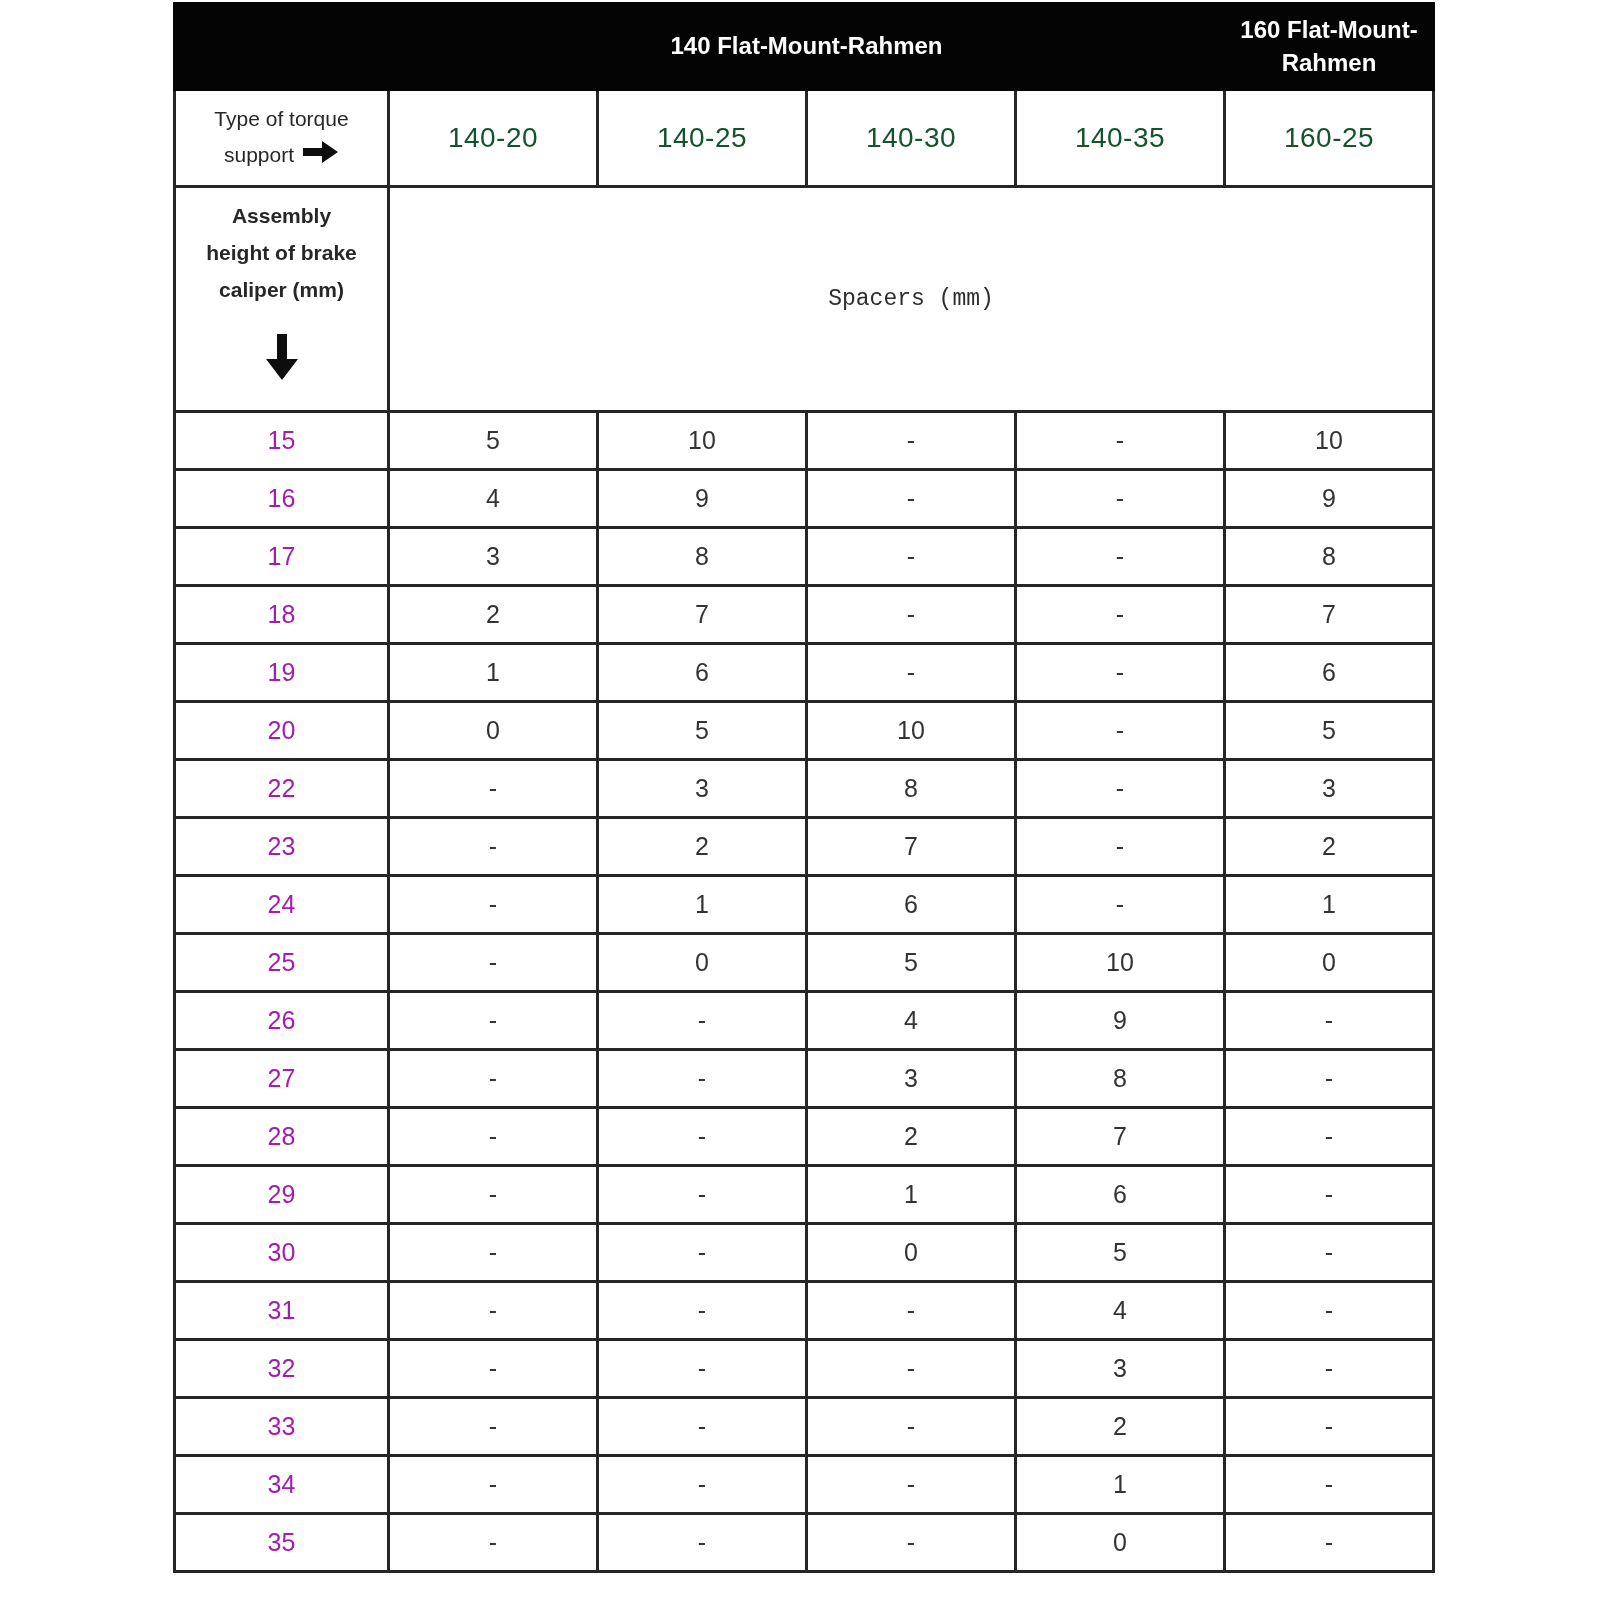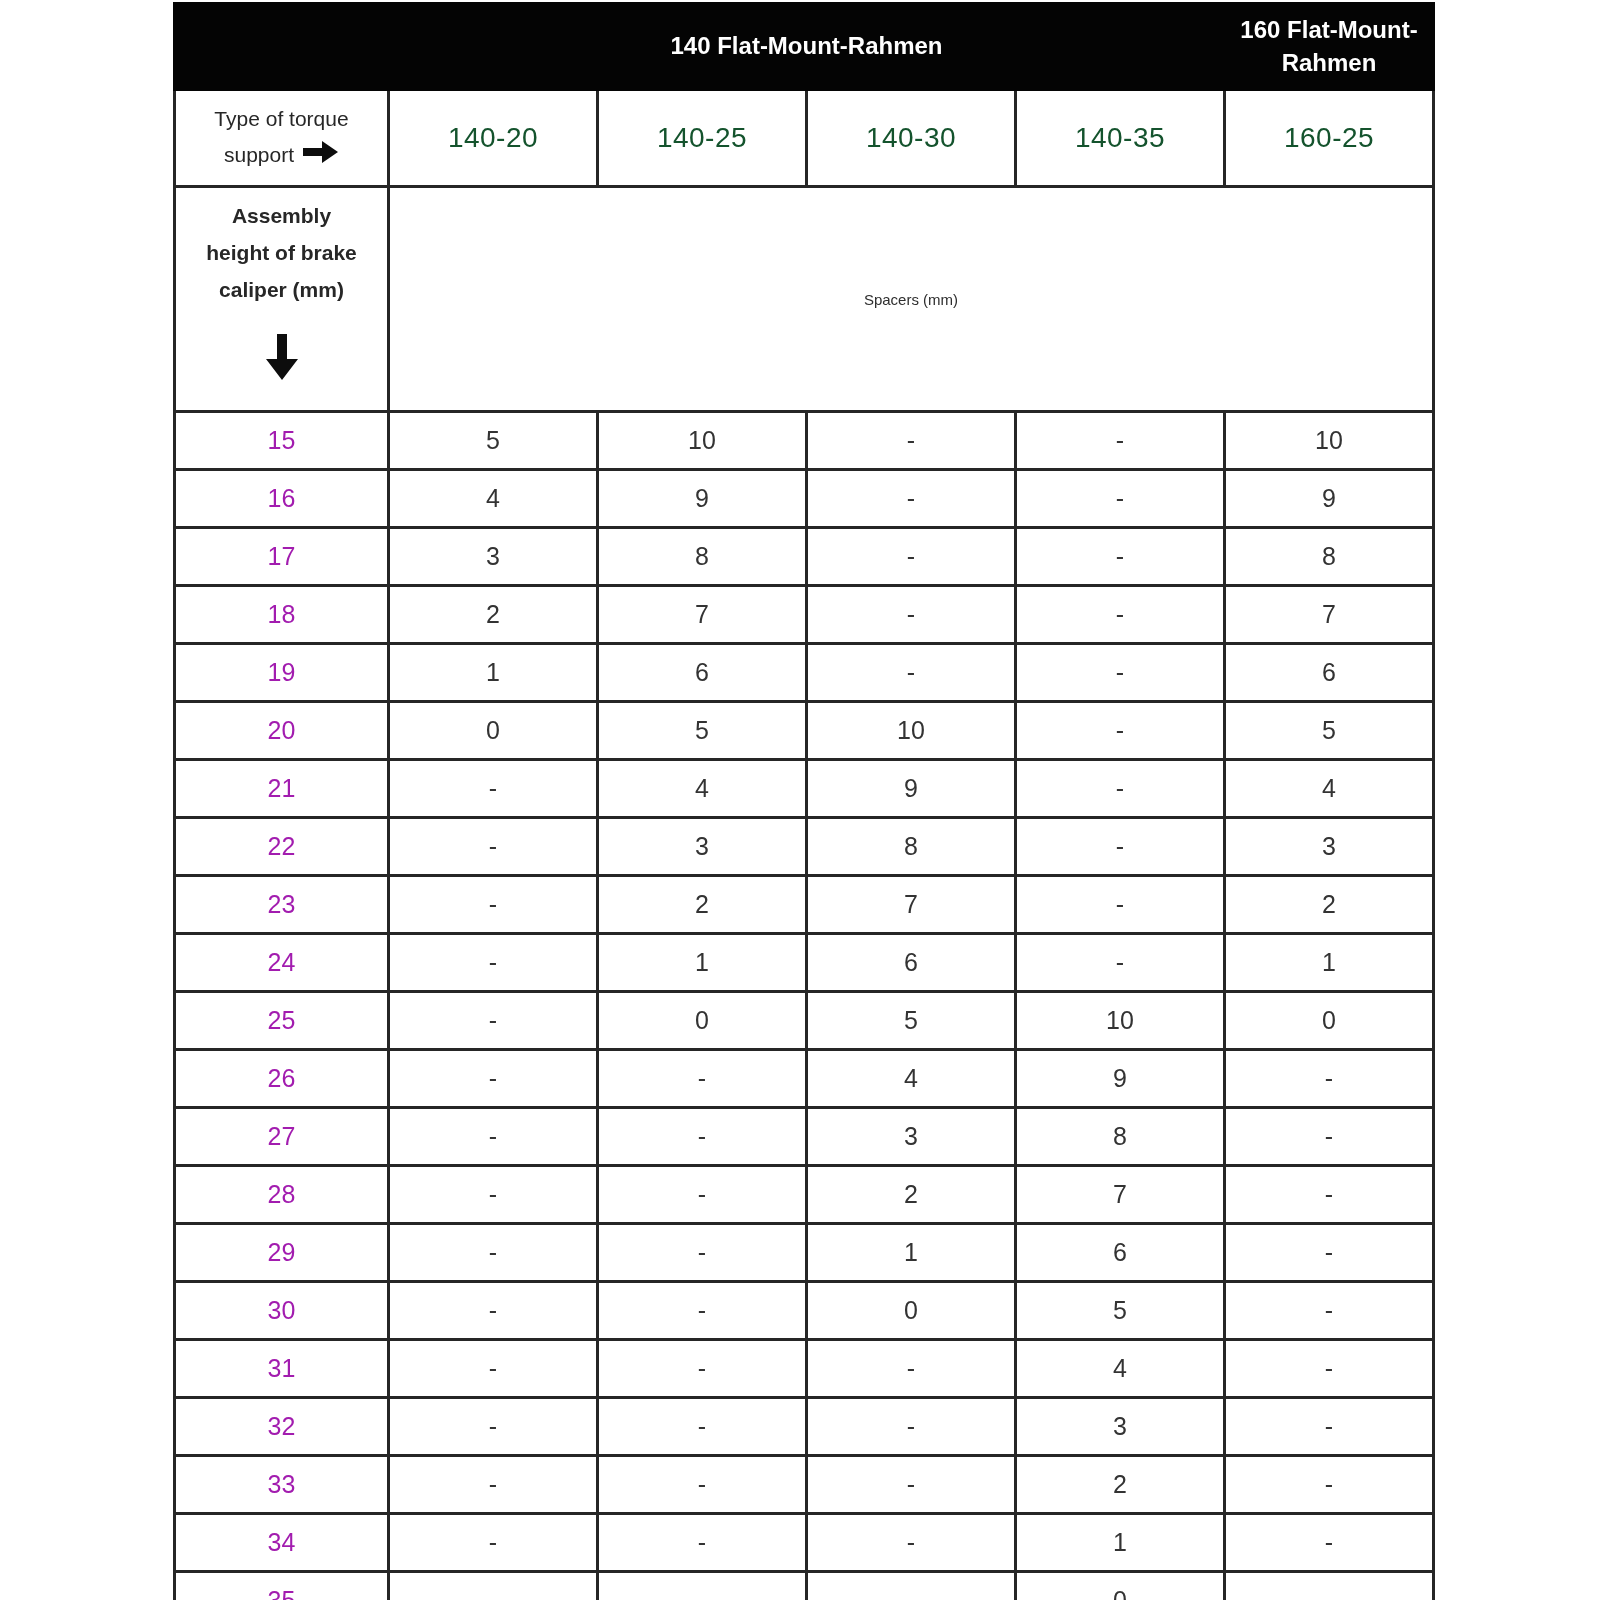--- a/index.html
+++ b/index.html
@@ -65,22 +65,23 @@
   th.assembly-label {
     font-size: 21px;
     color: #272727;
     line-height: 1.75;
     padding: 10px 8px 18px 8px;
     vertical-align: top;
     font-weight: bold;
   }
   .down-arrow-wrap { display: block; margin-top: 26px; }
   td.spacers-cell {
-    font-size: 15px;
+    font-size: 23px;
     color: #2e2e2e;
+    font-family: Liberation Mono, monospace;
   }
 
   
   tr.data-row { height: 58px; }
   tr.data-row td {
     font-size: 25px;
     color: #333333;
   }
   tr.data-row td.rowhead { color: #a21caf; }
 </style>
@@ -175,28 +176,20 @@
         </tr>
         <tr class="data-row">
           <td class="rowhead">20</td>
           <td>0</td>
           <td>5</td>
           <td>10</td>
           <td>-</td>
           <td>5</td>
         </tr>
         <tr class="data-row">
-          <td class="rowhead">21</td>
-          <td>-</td>
-          <td>4</td>
-          <td>9</td>
-          <td>-</td>
-          <td>4</td>
-        </tr>
-        <tr class="data-row">
           <td class="rowhead">22</td>
           <td>-</td>
           <td>3</td>
           <td>8</td>
           <td>-</td>
           <td>3</td>
         </tr>
         <tr class="data-row">
           <td class="rowhead">23</td>
           <td>-</td>

